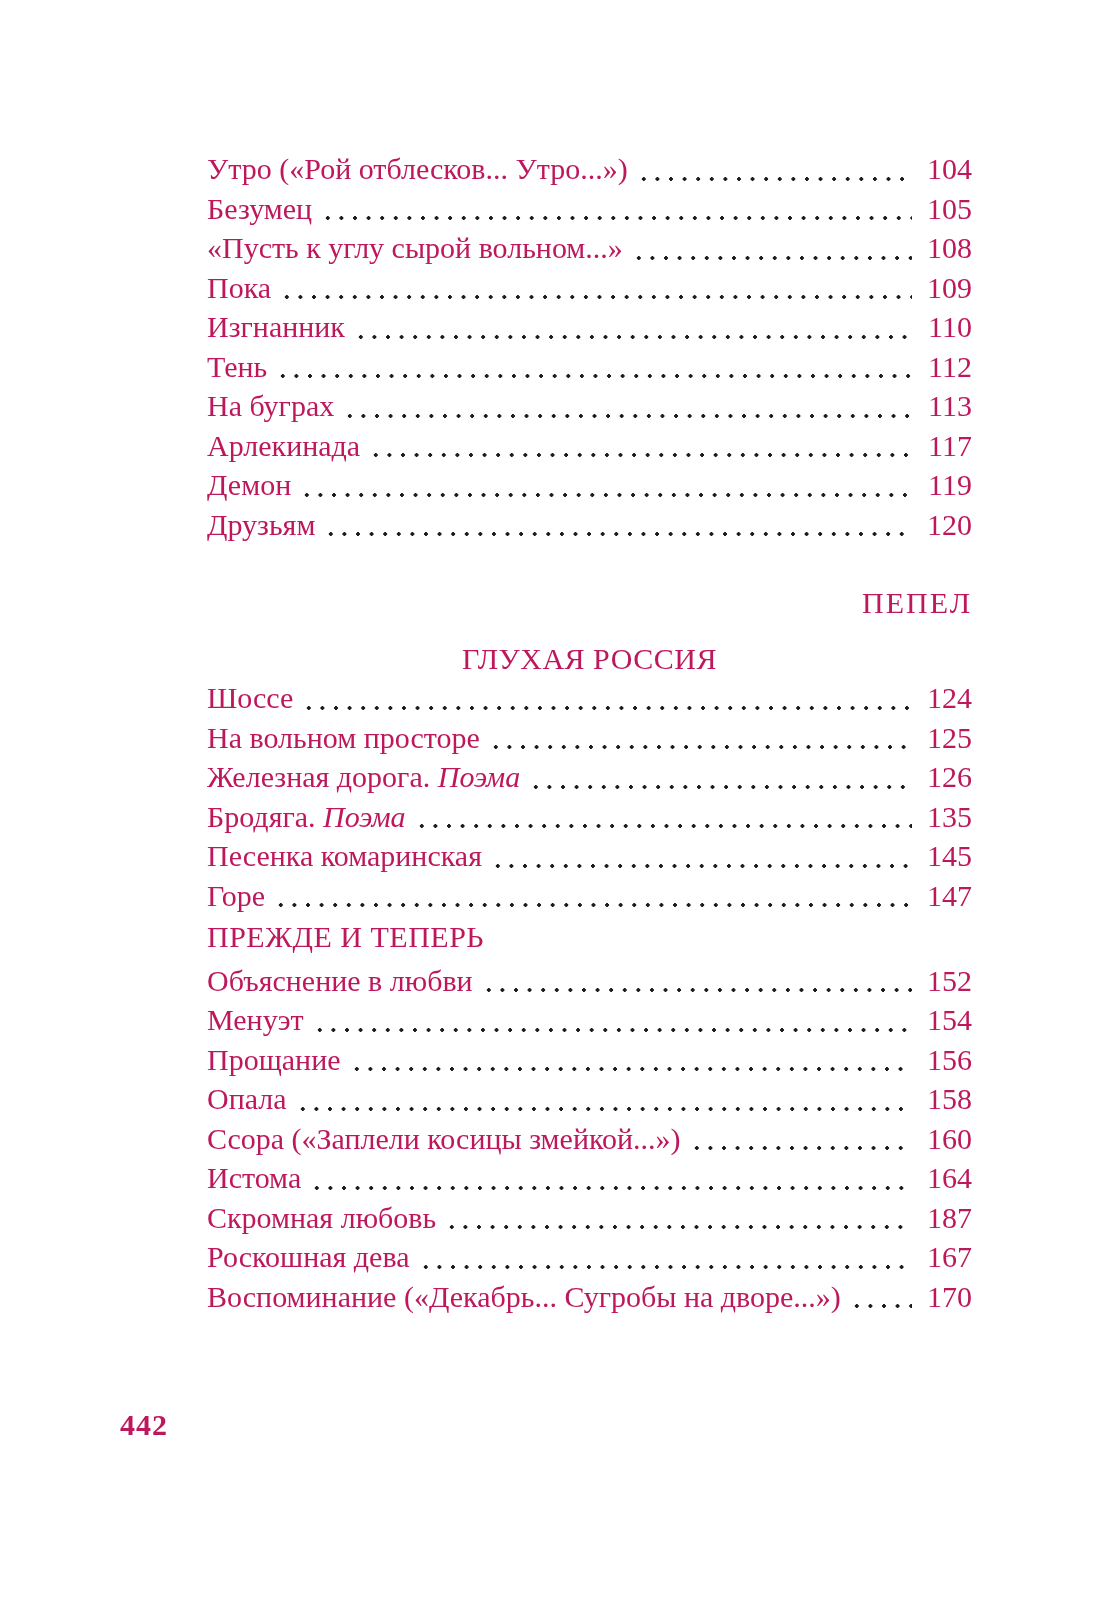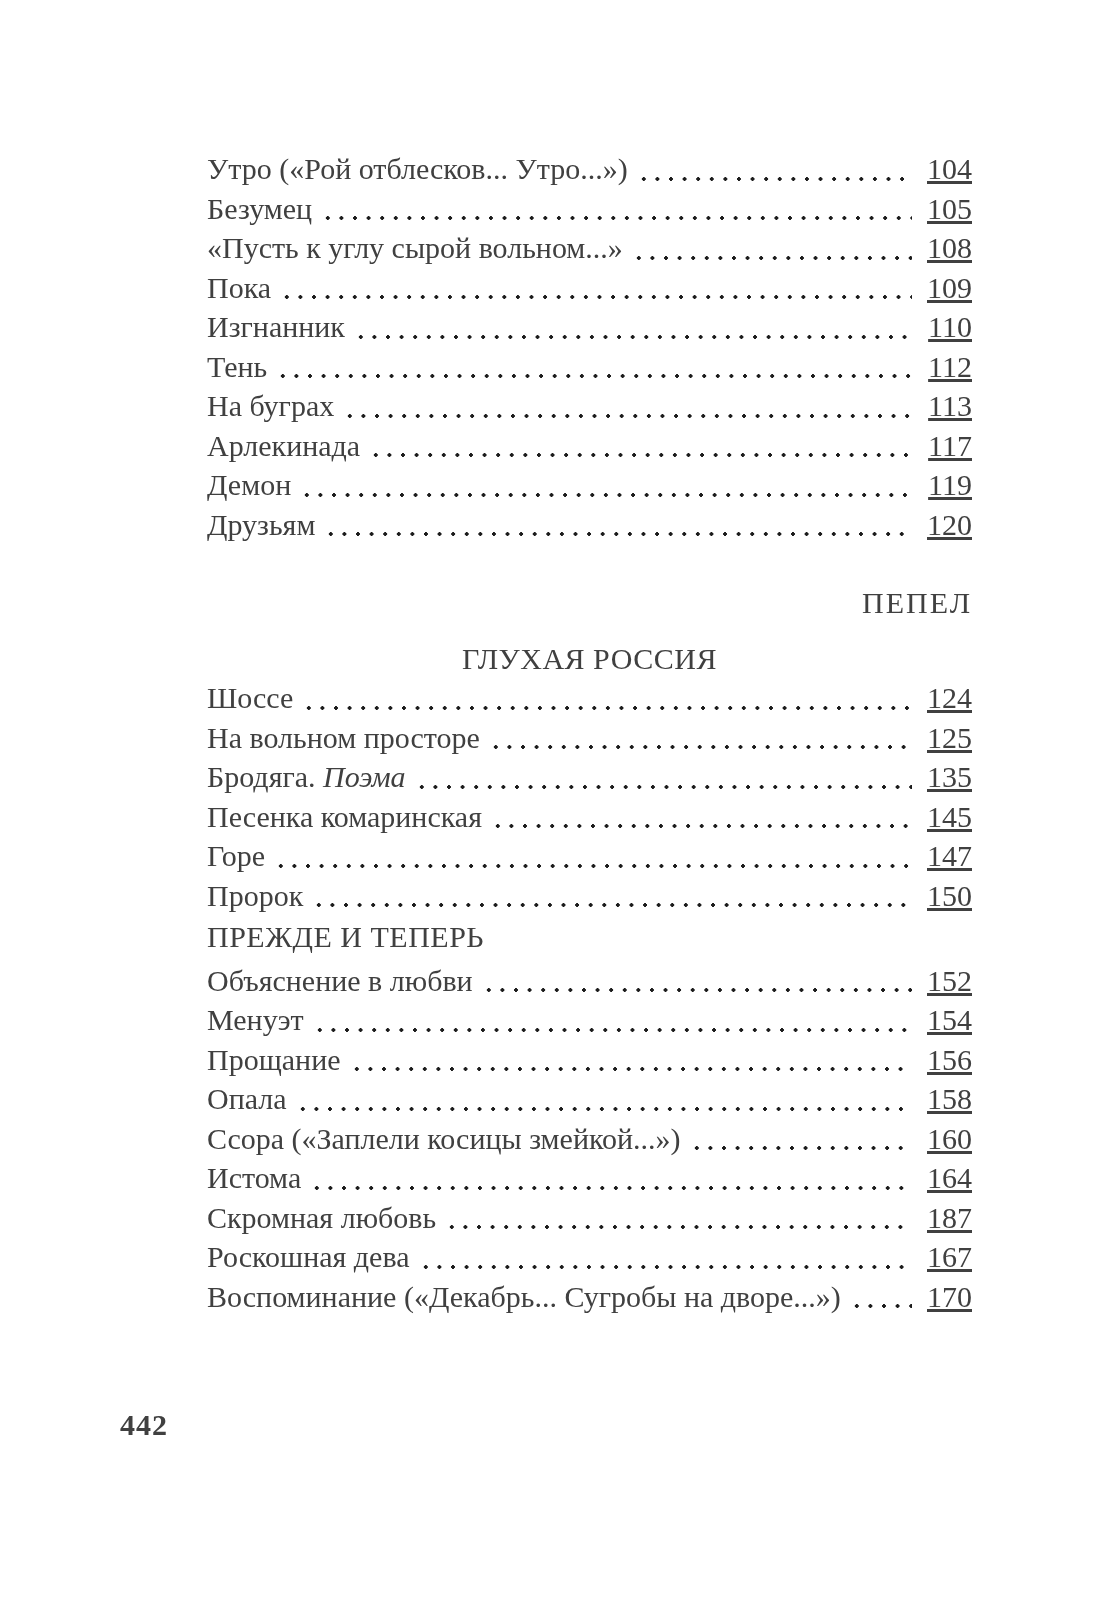--- a/index.html
+++ b/index.html
@@ -7,21 +7,21 @@
     padding: 0;
     background: #ffffff;
   }
   .page {
     position: relative;
     width: 1100px;
     height: 1603px;
     background: #ffffff;
     overflow: hidden;
     font-family: "Liberation Serif", "DejaVu Serif", serif;
-    color: #404040;
+    color: #be185d;
   }
   .toc {
     padding-top: 149px;
     margin-left: 207px;
     width: 765px;
     font-size: 30px;
     line-height: 39.5px;
   }
   .row {
     display: flex;
@@ -43,21 +43,20 @@
     margin: 0 12px 0 9px;
     background-image: radial-gradient(circle, #1c1c1c 1.6px, rgba(0,0,0,0) 2px);
     background-size: 13.6px 4px;
     background-repeat: repeat-x;
     background-position: left bottom 8px;
   }
   .pagenum {
     flex: 0 0 auto;
     min-width: 48px;
     text-align: right;
-    text-decoration: underline;
   }
   .part-title {
     margin: 39px 0 0 0;
     height: 39.5px;
     line-height: 39.5px;
     font-size: 30px;
     font-weight: normal;
     text-align: right;
     letter-spacing: 2px;
   }
@@ -154,38 +153,38 @@
           <span class="title"><span>Шоссе</span><span class="it"></span></span>
           <span class="leader"></span>
           <span class="pagenum">124</span>
         </div>
         <div class="row">
           <span class="title"><span>На вольном просторе</span><span class="it"></span></span>
           <span class="leader"></span>
           <span class="pagenum">125</span>
         </div>
         <div class="row">
+          <span class="title"><span>Железная дорога. </span><span class="it">Поэма</span></span>
+          <span class="leader"></span>
+          <span class="pagenum">126</span>
+        </div>
+        <div class="row">
           <span class="title"><span>Бродяга. </span><span class="it">Поэма</span></span>
           <span class="leader"></span>
           <span class="pagenum">135</span>
         </div>
         <div class="row">
           <span class="title"><span>Песенка комаринская</span><span class="it"></span></span>
           <span class="leader"></span>
           <span class="pagenum">145</span>
         </div>
         <div class="row">
           <span class="title"><span>Горе</span><span class="it"></span></span>
           <span class="leader"></span>
           <span class="pagenum">147</span>
-        </div>
-        <div class="row">
-          <span class="title"><span>Пророк</span><span class="it"></span></span>
-          <span class="leader"></span>
-          <span class="pagenum">150</span>
         </div>
       </div>
     </section>
 
     <section>
       <h2 class="section-heading gap-prezhde">ПРЕЖДЕ И ТЕПЕРЬ</h2>
       <div class="entries gap-s3">
         <div class="row">
           <span class="title"><span>Объяснение в любви</span><span class="it"></span></span>
           <span class="leader"></span>

